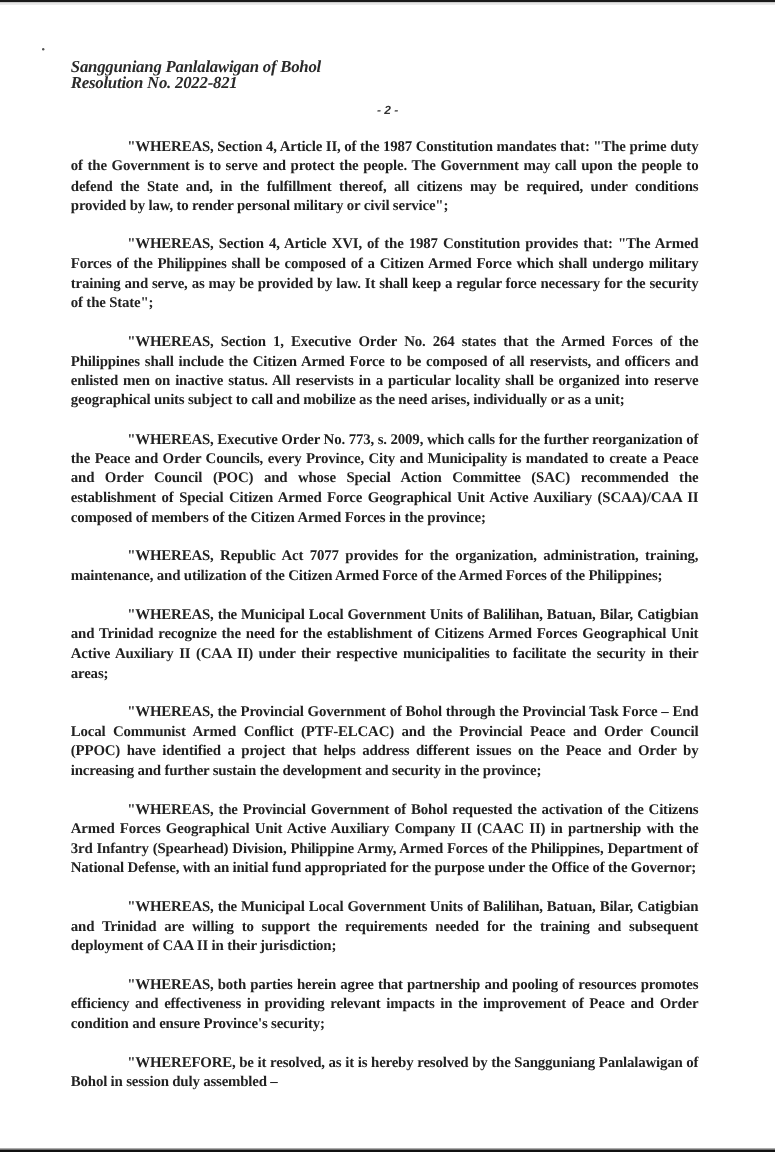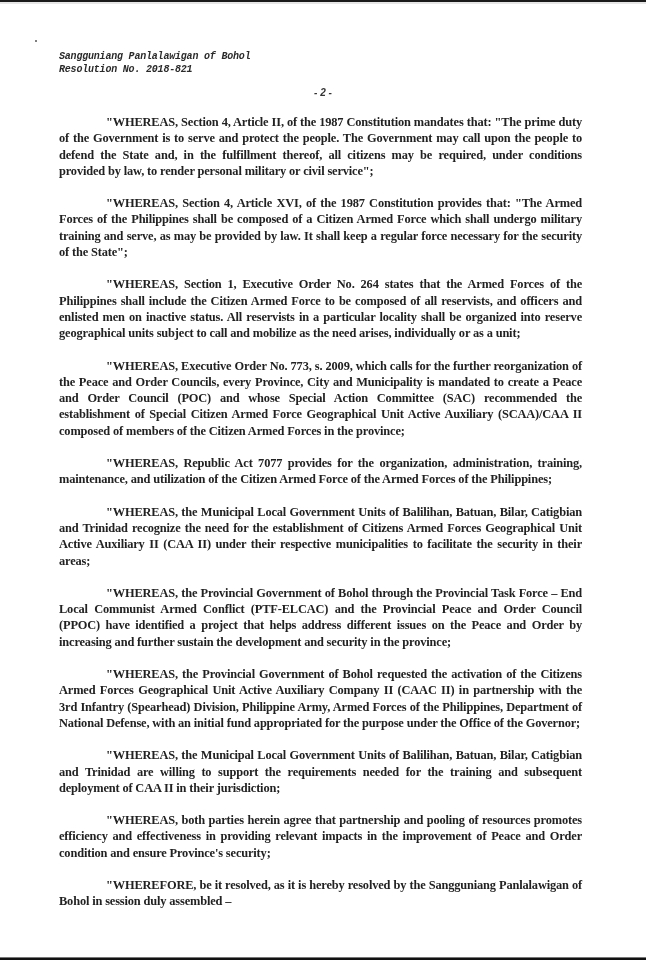--- a/index.html
+++ b/index.html
@@ -9,22 +9,22 @@
     font-family: "Liberation Serif", "DejaVu Serif", serif;
     color: #1e1e1e;
   }
   .edge-top { position: absolute; left: 0; top: 0; width: 646px; height: 2px; background: #1a1a1a; }
   .edge-top2 { position: absolute; left: 0; top: 2px; width: 646px; height: 2px; background: #e6e6e6; }
   .edge-bottom { position: absolute; left: 0; bottom: 0; width: 646px; height: 2px; background: #111; }
   .edge-bottom2 { position: absolute; left: 0; bottom: 2px; width: 646px; height: 1px; background: #777; }
   .dot { position: absolute; left: 35px; top: 40px; width: 2px; height: 2px; background: #555; border-radius: 1px; }
   .header {
     position: absolute; left: 59px; top: 50px;
-    font-family: Liberation Mono, monospace;
-    font-style: italic; font-weight: bold; font-size: 10px; line-height: 13px;
+    font-family: Liberation Serif, serif;
+    font-style: italic; font-weight: bold; font-size: 14px; line-height: 13px;
     color: #2a2a2a; letter-spacing: -0.2px;
   }
   .page-no {
     position: absolute; left: 0; width: 646px; top: 87px; text-align: center;
     font-family: "Liberation Sans", "DejaVu Sans", sans-serif;
     font-style: italic; font-weight: bold; font-size: 10px; color: #333;
   }
   .body-text {
     position: absolute; left: 59px; top: 114px; width: 523px;
   }
@@ -37,21 +37,21 @@
 </style>
 </head>
 <body>
 
 <div class="edge-top"></div>
 <div class="edge-top2"></div>
 <div class="dot"></div>
 
 <div class="header">
   <div>Sangguniang Panlalawigan of Bohol</div>
-  <div>Resolution No. 2018-821</div>
+  <div>Resolution No. 2022-821</div>
 </div>
 
 <div class="page-no">- 2 -</div>
 
 <div class="body-text">
   <p class="para">"WHEREAS, Section 4, Article II, of the 1987 Constitution mandates that: "The prime duty of the Government is to serve and protect the people. The Government may call upon the people to defend the State and, in the fulfillment thereof, all citizens may be required, under conditions provided by law, to render personal military or civil service";</p>
   <p class="para">"WHEREAS, Section 4, Article XVI, of the 1987 Constitution provides that: "The Armed Forces of the Philippines shall be composed of a Citizen Armed Force which shall undergo military training and serve, as may be provided by law. It shall keep a regular force necessary for the security of the State";</p>
   <p class="para">"WHEREAS, Section 1, Executive Order No. 264 states that the Armed Forces of the Philippines shall include the Citizen Armed Force to be composed of all reservists, and officers and enlisted men on inactive status. All reservists in a particular locality shall be organized into reserve geographical units subject to call and mobilize as the need arises, individually or as a unit;</p>
   <p class="para">"WHEREAS, Executive Order No. 773, s. 2009, which calls for the further reorganization of the Peace and Order Councils, every Province, City and Municipality is mandated to create a Peace and Order Council (POC) and whose Special Action Committee (SAC) recommended the establishment of Special Citizen Armed Force Geographical Unit Active Auxiliary (SCAA)/CAA II composed of members of the Citizen Armed Forces in the province;</p>
   <p class="para">"WHEREAS, Republic Act 7077 provides for the organization, administration, training, maintenance, and utilization of the Citizen Armed Force of the Armed Forces of the Philippines;</p>

